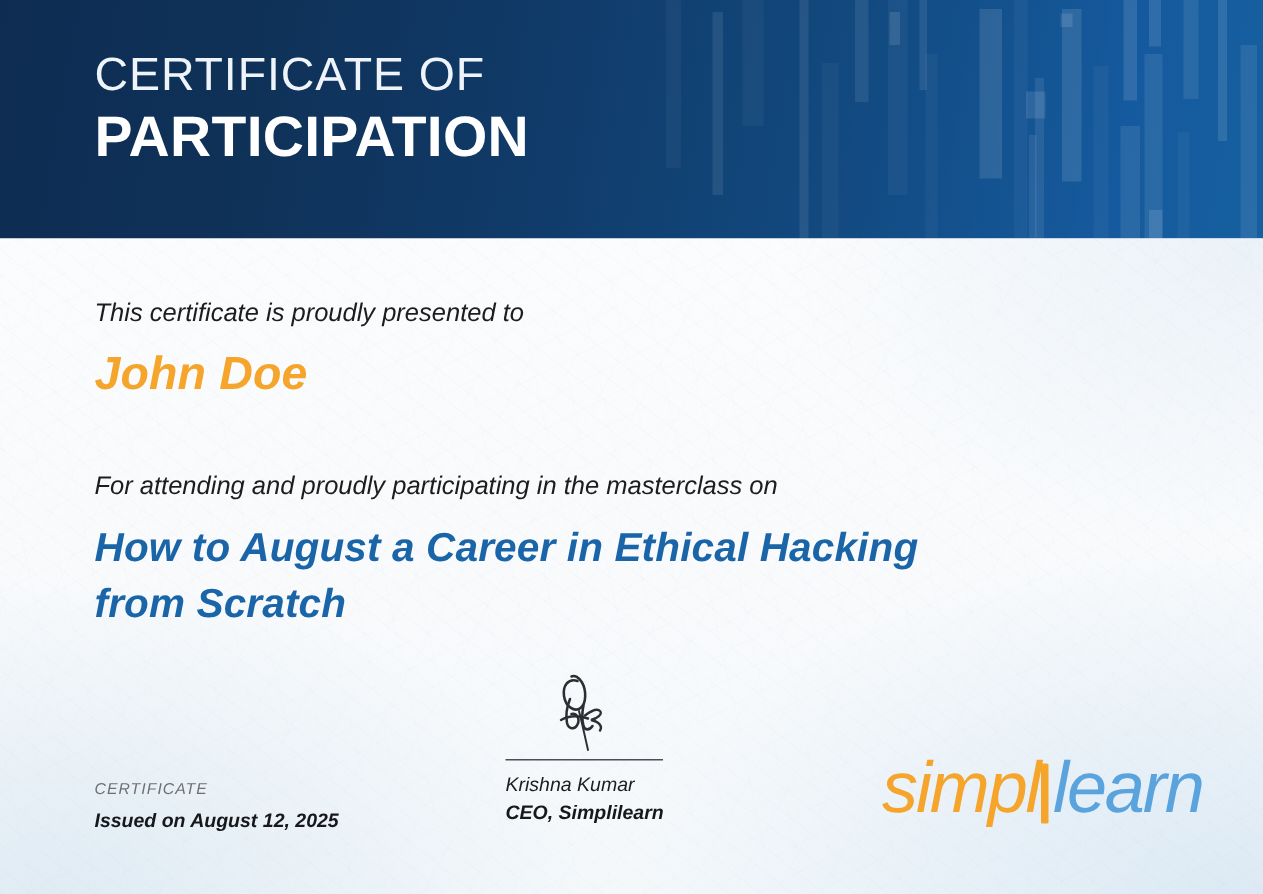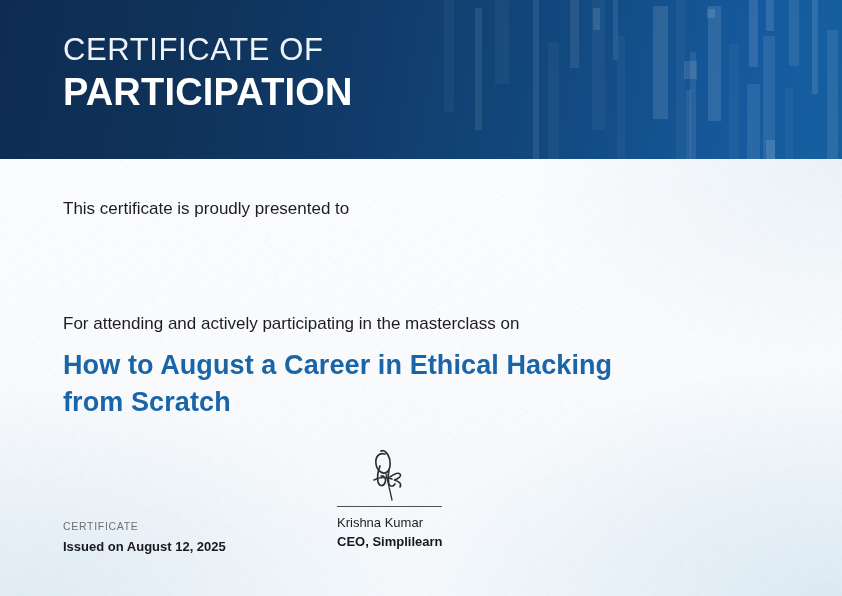--- a/index.html
+++ b/index.html
@@ -81,20 +81,21 @@
     position: absolute;
     left: 0; top: 159px;
     width: 842px;
     height: 437px;
     background:
       radial-gradient(ellipse 520px 300px at 4% 100%, rgba(219,232,242,0.80) 0%, rgba(219,232,242,0.0) 70%),
       radial-gradient(ellipse 560px 320px at 98% 100%, rgba(216,231,243,0.85) 0%, rgba(216,231,243,0.0) 72%),
       radial-gradient(ellipse 420px 260px at 99% 2%, rgba(222,234,244,0.55) 0%, rgba(222,234,244,0.0) 75%),
       linear-gradient(180deg, #fbfcfd 0%, #f8fafc 55%, #f4f8fb 100%);
     overflow: hidden;
+    font-style: italic;
   }
   
   .paper-texture {
     position: absolute;
     left: 0; top: 0; right: 0; bottom: 0;
     opacity: 0.55;
     background-image:
       repeating-linear-gradient(38deg, rgba(150,170,190,0.045) 0 1px, rgba(0,0,0,0) 1px 13px),
       repeating-linear-gradient(-27deg, rgba(150,170,190,0.040) 0 1px, rgba(0,0,0,0) 1px 17px),
       repeating-linear-gradient(78deg, rgba(150,170,190,0.035) 0 1px, rgba(0,0,0,0) 1px 21px),
@@ -278,22 +279,23 @@
     </div>
   </div>
 
   <div class="cert-body">
     <div class="paper-texture"></div>
 
     <div class="body-inner">
 
       <div class="presented-to">This certificate is proudly presented to</div>
 
-
-      <div class="attending-line">For attending and actively participating in the masterclass on</div>
+      <div class="recipient-name">John Doe</div>
+
+      <div class="attending-line">For attending and proudly participating in the masterclass on</div>
 
       <div class="course-title">How to August a Career in Ethical Hacking from Scratch</div>
 
       <div class="cert-meta">
         <div class="cert-meta-label">CERTIFICATE</div>
         <div class="cert-meta-date">Issued on August 12, 2025</div>
       </div>
 
       <div class="signature-block">
         <div class="signature-mark">
@@ -304,17 +306,22 @@
             <path d="M31 26 C30 31, 30 36, 31 40 C32 43, 35 43, 37 40" stroke="#2b2f33" stroke-width="1.7" stroke-linecap="round" fill="none"></path>
             <path d="M32 33 C36 30, 40 28, 42 30 C44 32, 40 35, 36 36 C41 37, 44 40, 42 43" stroke="#2b2f33" stroke-width="1.6" stroke-linecap="round" fill="none"></path>
             <path d="M28 30 C30 38, 32 47, 34 56" stroke="#2b2f33" stroke-width="1.3" stroke-linecap="round" fill="none"></path>
           </svg>
         </div>
         <div class="signature-rule"></div>
         <div class="signer-name">Krishna Kumar</div>
         <div class="signer-title">CEO, Simplilearn</div>
       </div>
 
+      <div class="brand-logo">
+        <div class="logo-text">
+          <span class="logo-simpl">simpl</span><span class="logo-i-stem"></span><span class="logo-learn">learn</span>
+        </div>
+      </div>
 
     </div>
   </div>
 
 </div>
 
 </body></html>

